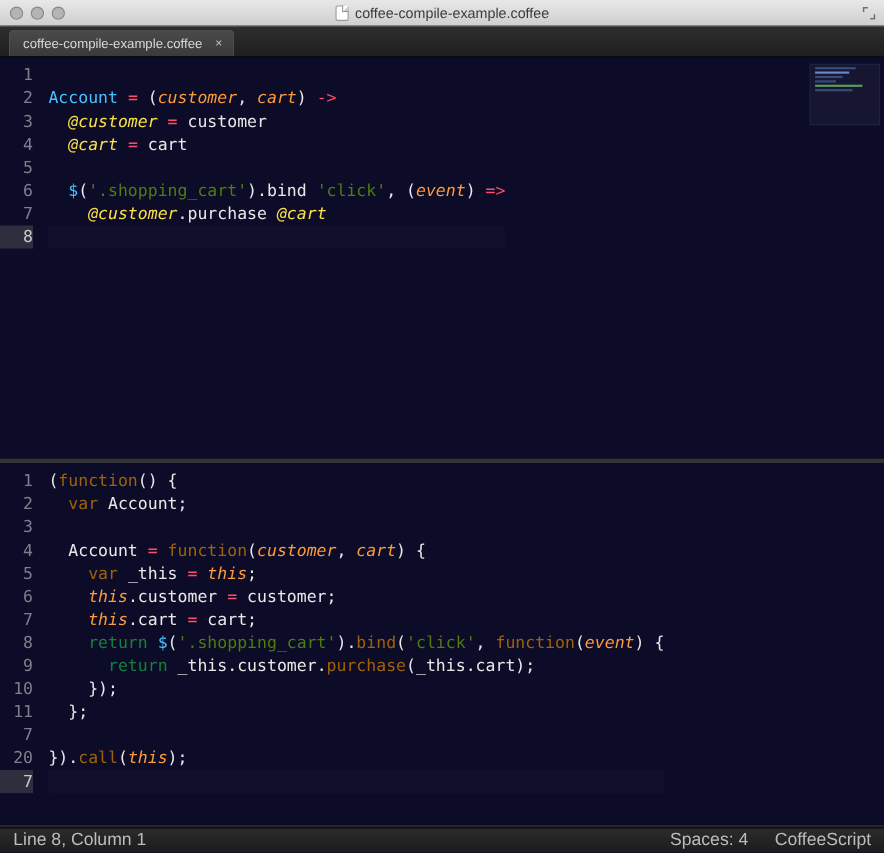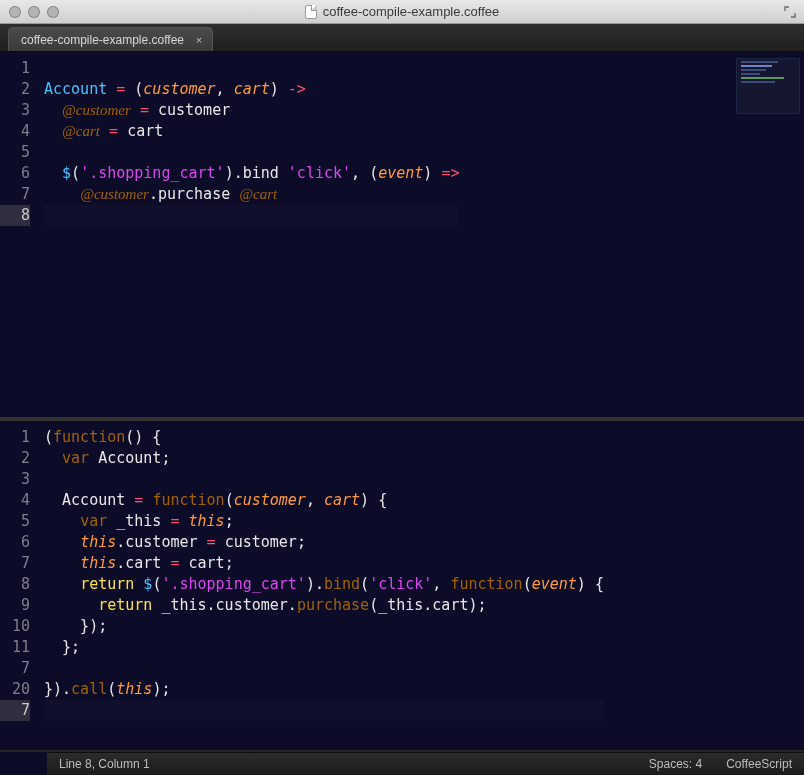--- a/index.html
+++ b/index.html
@@ -49,28 +49,28 @@
   
   .editor { display:flex; font-family: Menlo, Consolas, monospace; font-size:15px; line-height:21px; }
   .gutter { width:38px; text-align:right; color:#7e7e8c; padding:6px 8px 6px 0; user-select:none; }
   .gutter .ln { height:21px; }
   .gutter .ln.cur { background:#2e2e3e; color:#c8c8c8; }
   .code { padding:6px 0 6px 6px; white-space:pre; color:#e8e8e8; }
   .row { height:21px; }
   .row.cur { background: rgba(255,255,255,.02); }
 
   
-  .kw    { color:#fde047; }      
+  .kw    { color:#15803d; }      
   .fn    { color:#a16207; }      
   .nm    { color:#47c2ff; }
   .par   { color:#ff9a3a; font-style:italic; } 
   .op    { color:#ff4d6a; }
-  .str   { color:#d946ef;text-align:right; }
+  .str   { color:#4d7c0f;text-align:right; }
   .prop  { color:#e8e8e8; }
-  .atv   { color:#a16207; font-style:italic;font-family:Liberation Serif, serif; } 
+  .atv   { color:#fde047; font-style:italic; } 
   .thisk { color:#ff9a3a; font-style:italic; }
   .dol   { color:#47c2ff; }
   .punct { color:#e8e8e8; }
 
   
   .minimap {
     position:absolute; top:6px; right:4px; width:64px; height:56px;
     background: rgba(30,30,55,.6);
     border:1px solid #1b2440;
   }
@@ -81,24 +81,23 @@
   .minimap .mmline.s4{width:30%}
   .minimap .mmline.s5{width:70%;background:#5a9a5a}
   .minimap .mmline.s6{width:55%}
 
   
   .status {
     height:23px;
     background: linear-gradient(#2b2b2b,#1c1c1c);
     border-top:1px solid #0d0d0d;
     display:flex; align-items:center;
-    font-size:12px; color:#bdbdbd;
+    font-size:16px; color:#bdbdbd;
     padding: 0 12px;
     gap: 24px;
-    margin-left: 47px;
   }
   .status .spacer { flex:1; }
 </style>
 </head>
 <body>
 
 <div class="titlebar">
   <div class="traffic">
     <div class="tl-btn"></div>
     <div class="tl-btn"></div>

